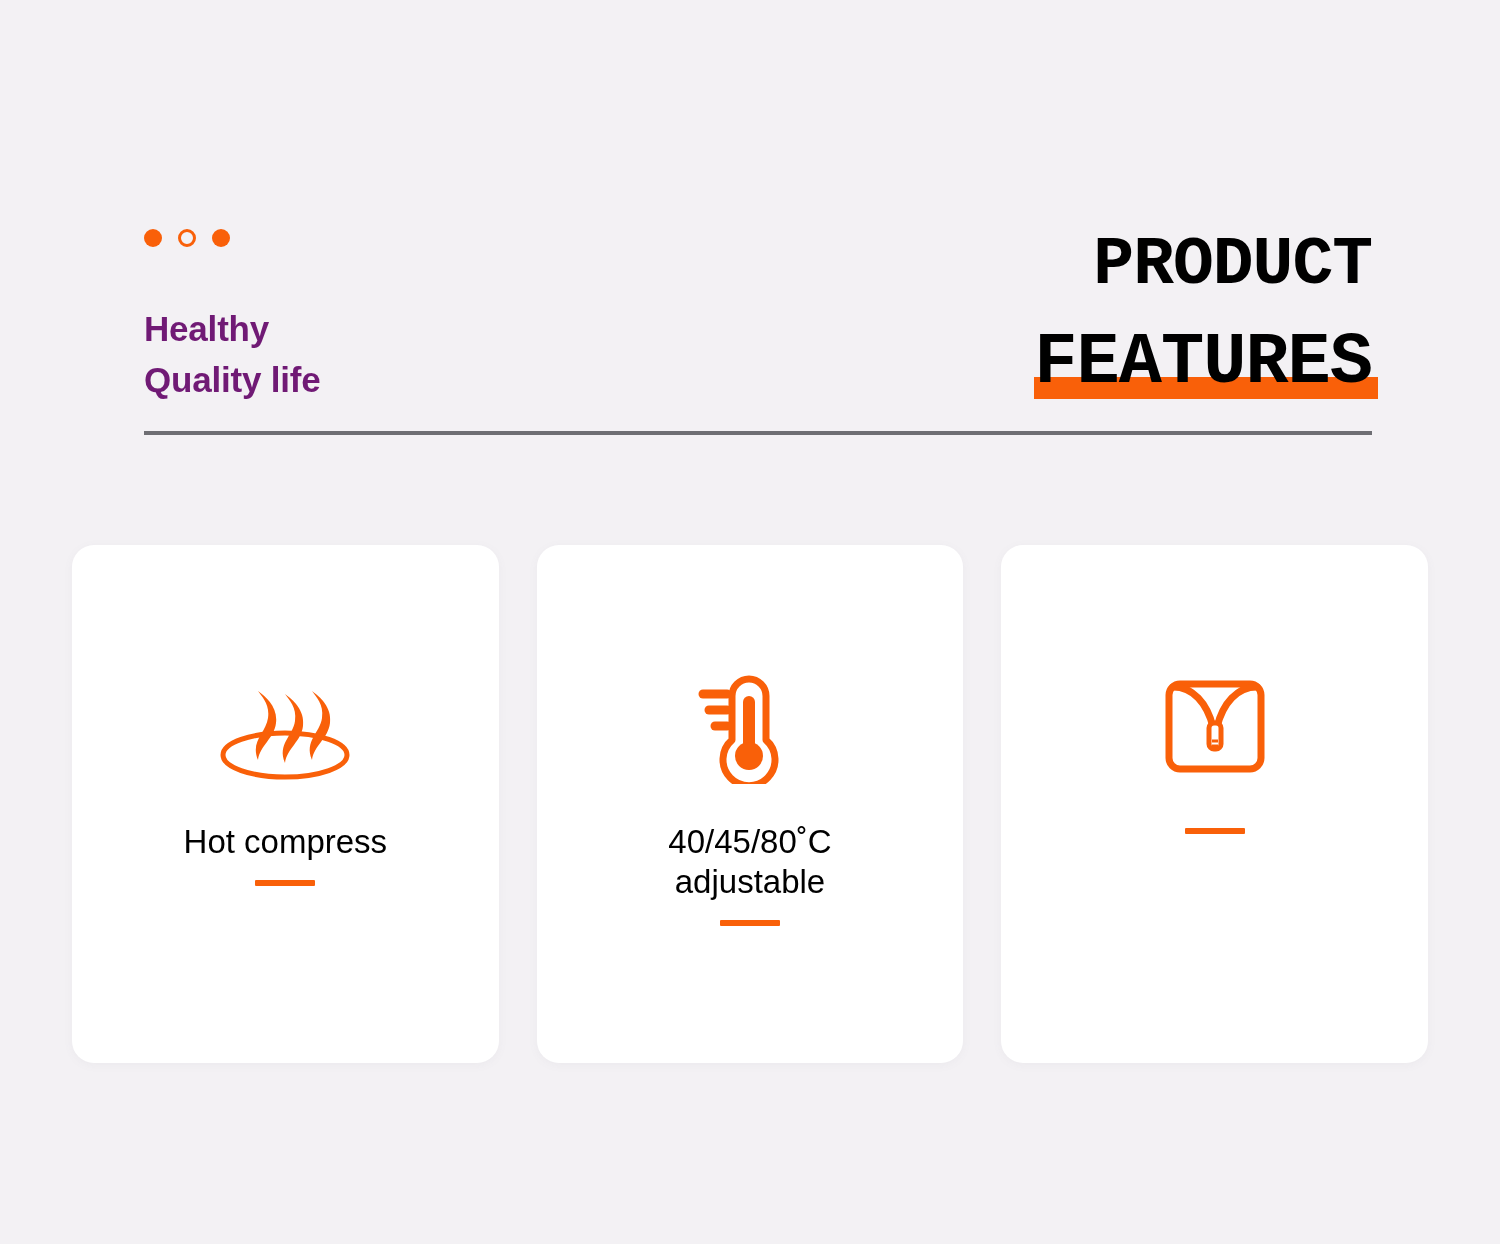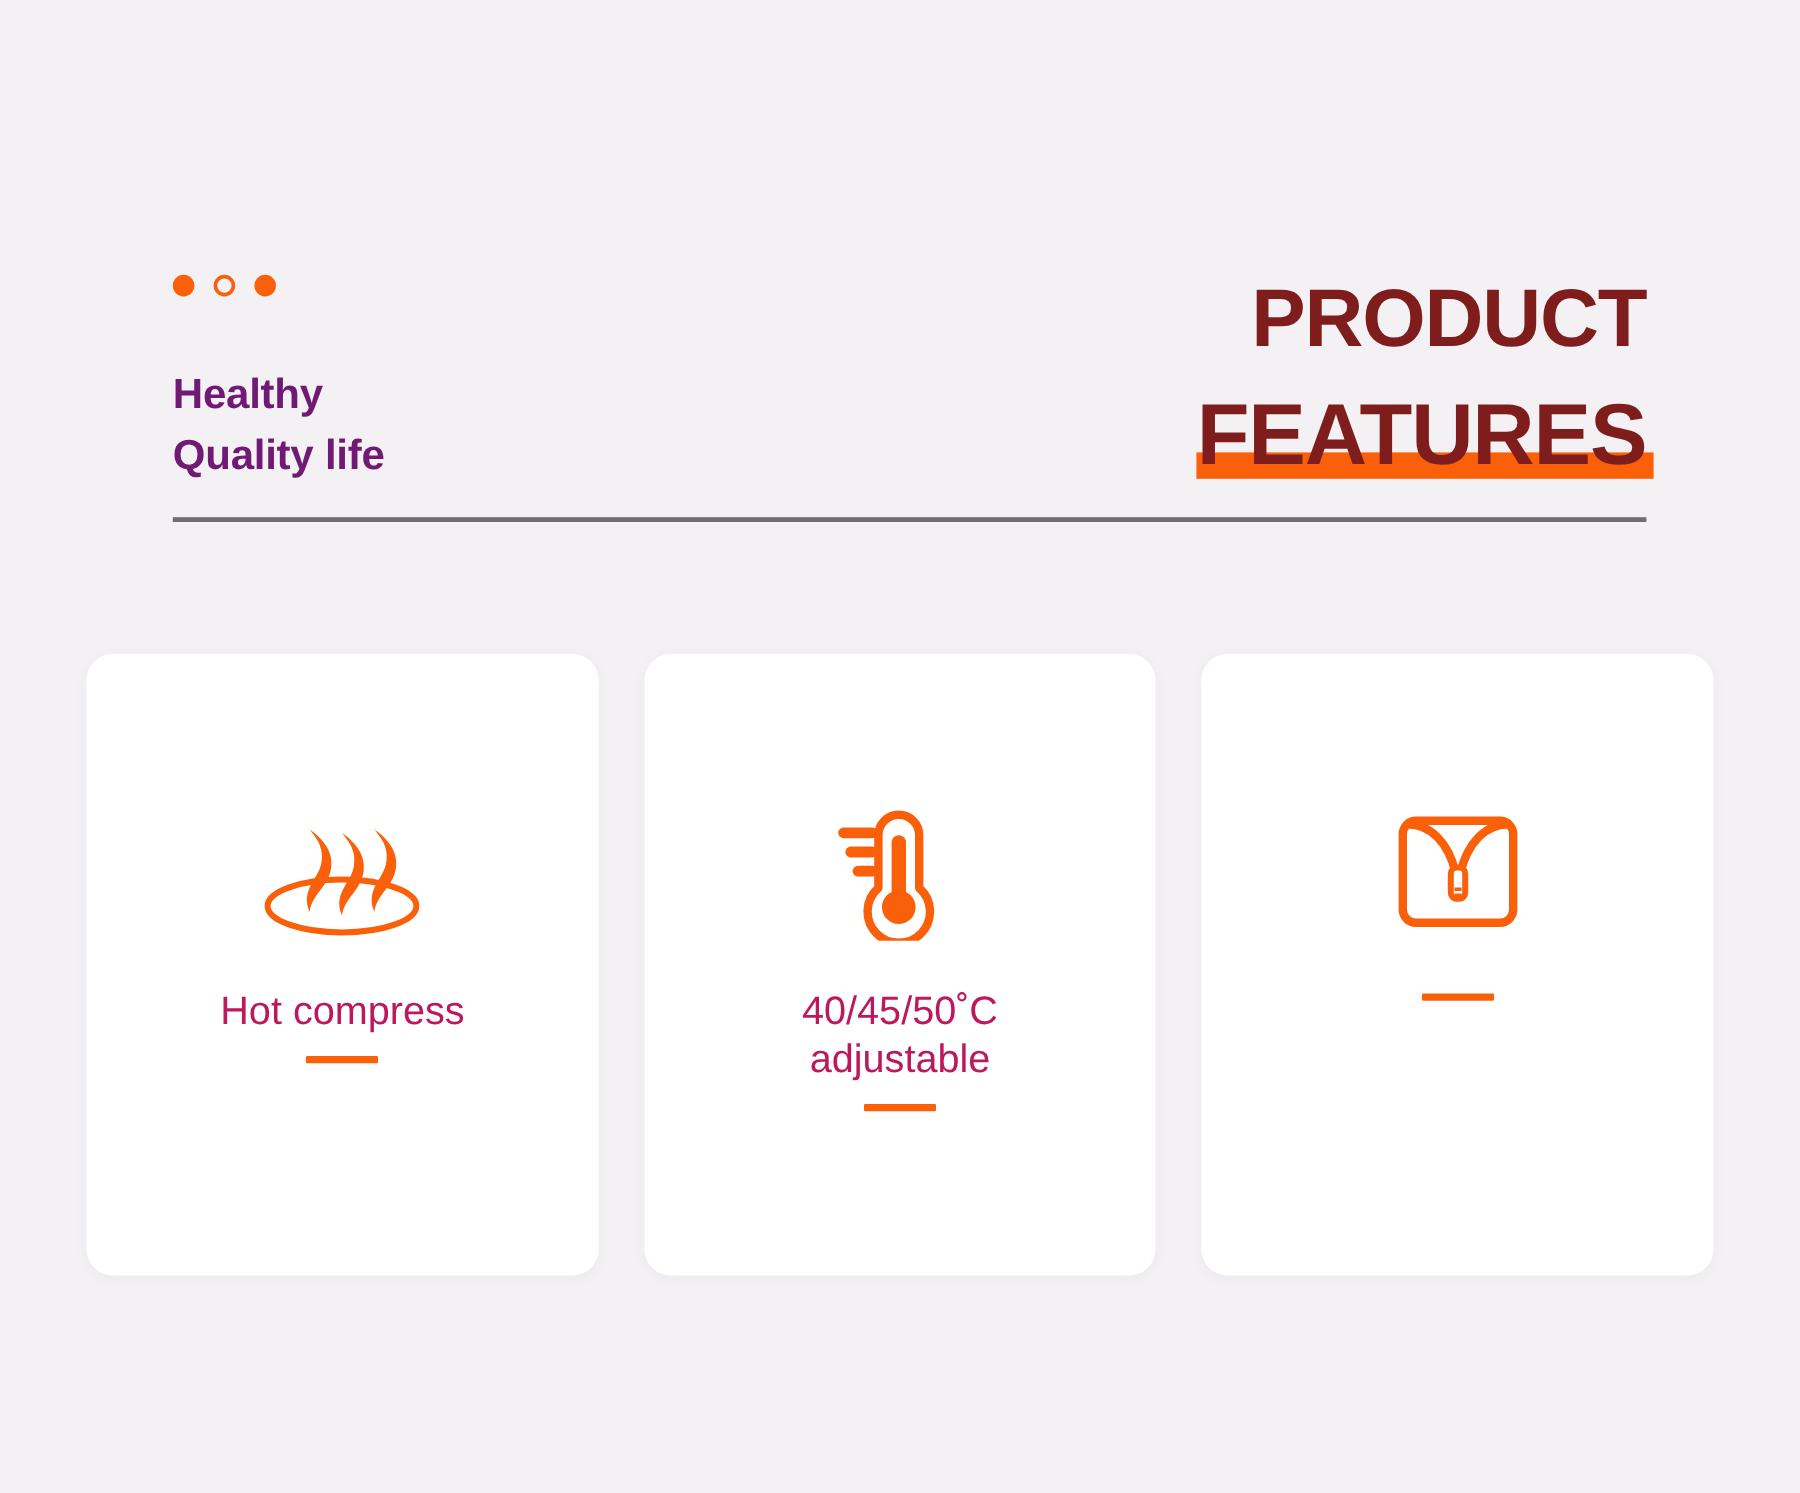--- a/index.html
+++ b/index.html
@@ -63,27 +63,28 @@
     white-space: pre-line;
   }
 
   .header-right {
     position: relative;
     text-align: right;
     padding-bottom: 6px;
   }
   .title-line {
     position: relative;
-    color: #7f1d1d;
+    color: #000000;
     font-size: 68px;
     font-weight: bold;
     line-height: 68px;
     letter-spacing: -1px;
     text-transform: uppercase;
     white-space: nowrap;
+    font-family: Liberation Mono, monospace;
   }
   .title-line.second {
     margin-top: 28px;
     font-size: 72px;
     line-height: 72px;
   }
   .title-underline {
     position: absolute;
     left: 0;
     right: -6px;
@@ -128,21 +129,21 @@
   }
   .card-icon {
     height: 170px;
     margin-top: 95px;
     display: flex;
     align-items: center;
     justify-content: center;
   }
   .card-label {
     margin-top: 12px;
-    color: #be185d;
+    color: #000000;
     font-size: 33px;
     line-height: 40px;
     text-align: center;
     white-space: pre-line;
     padding: 0 12px;
   }
   .card-underline {
     margin-top: 18px;
     width: 60px;
     height: 6px;
@@ -203,21 +204,21 @@
       <div class="card-icon">
         <svg width="110" height="118" viewBox="0 0 110 118" fill="none" xmlns="http://www.w3.org/2000/svg">
           <path d="M54 13 a17 17 0 0 1 17 17 v44 a26 26 0 1 1 -34 0 v-44 a17 17 0 0 1 17 -17 z" fill="#ffffff" stroke="#f96009" stroke-width="7" stroke-linejoin="round"></path>
           <line x1="54" y1="36" x2="54" y2="86" stroke="#f96009" stroke-width="12" stroke-linecap="round"></line>
           <circle cx="54" cy="90" r="14" fill="#f96009"></circle>
           <line x1="8" y1="28" x2="32" y2="28" stroke="#f96009" stroke-width="9" stroke-linecap="round"></line>
           <line x1="14" y1="44" x2="32" y2="44" stroke="#f96009" stroke-width="9" stroke-linecap="round"></line>
           <line x1="20" y1="60" x2="32" y2="60" stroke="#f96009" stroke-width="9" stroke-linecap="round"></line>
         </svg>
       </div>
-      <div class="card-label">40/45/50˚C
+      <div class="card-label">40/45/80˚C
 adjustable</div>
       <div class="card-underline"></div>
     </div>
 
     <div class="card">
       <div class="card-icon">
         <svg width="104" height="100" viewBox="0 0 104 100" fill="none" xmlns="http://www.w3.org/2000/svg">
           <rect x="6" y="9" width="92" height="85" rx="11" stroke="#f96009" stroke-width="7"></rect>
           <path d="M10 12 C30 12 44 28 50 52" stroke="#f96009" stroke-width="7" stroke-linecap="round" fill="none"></path>
           <path d="M94 12 C74 12 60 28 54 52" stroke="#f96009" stroke-width="7" stroke-linecap="round" fill="none"></path>

